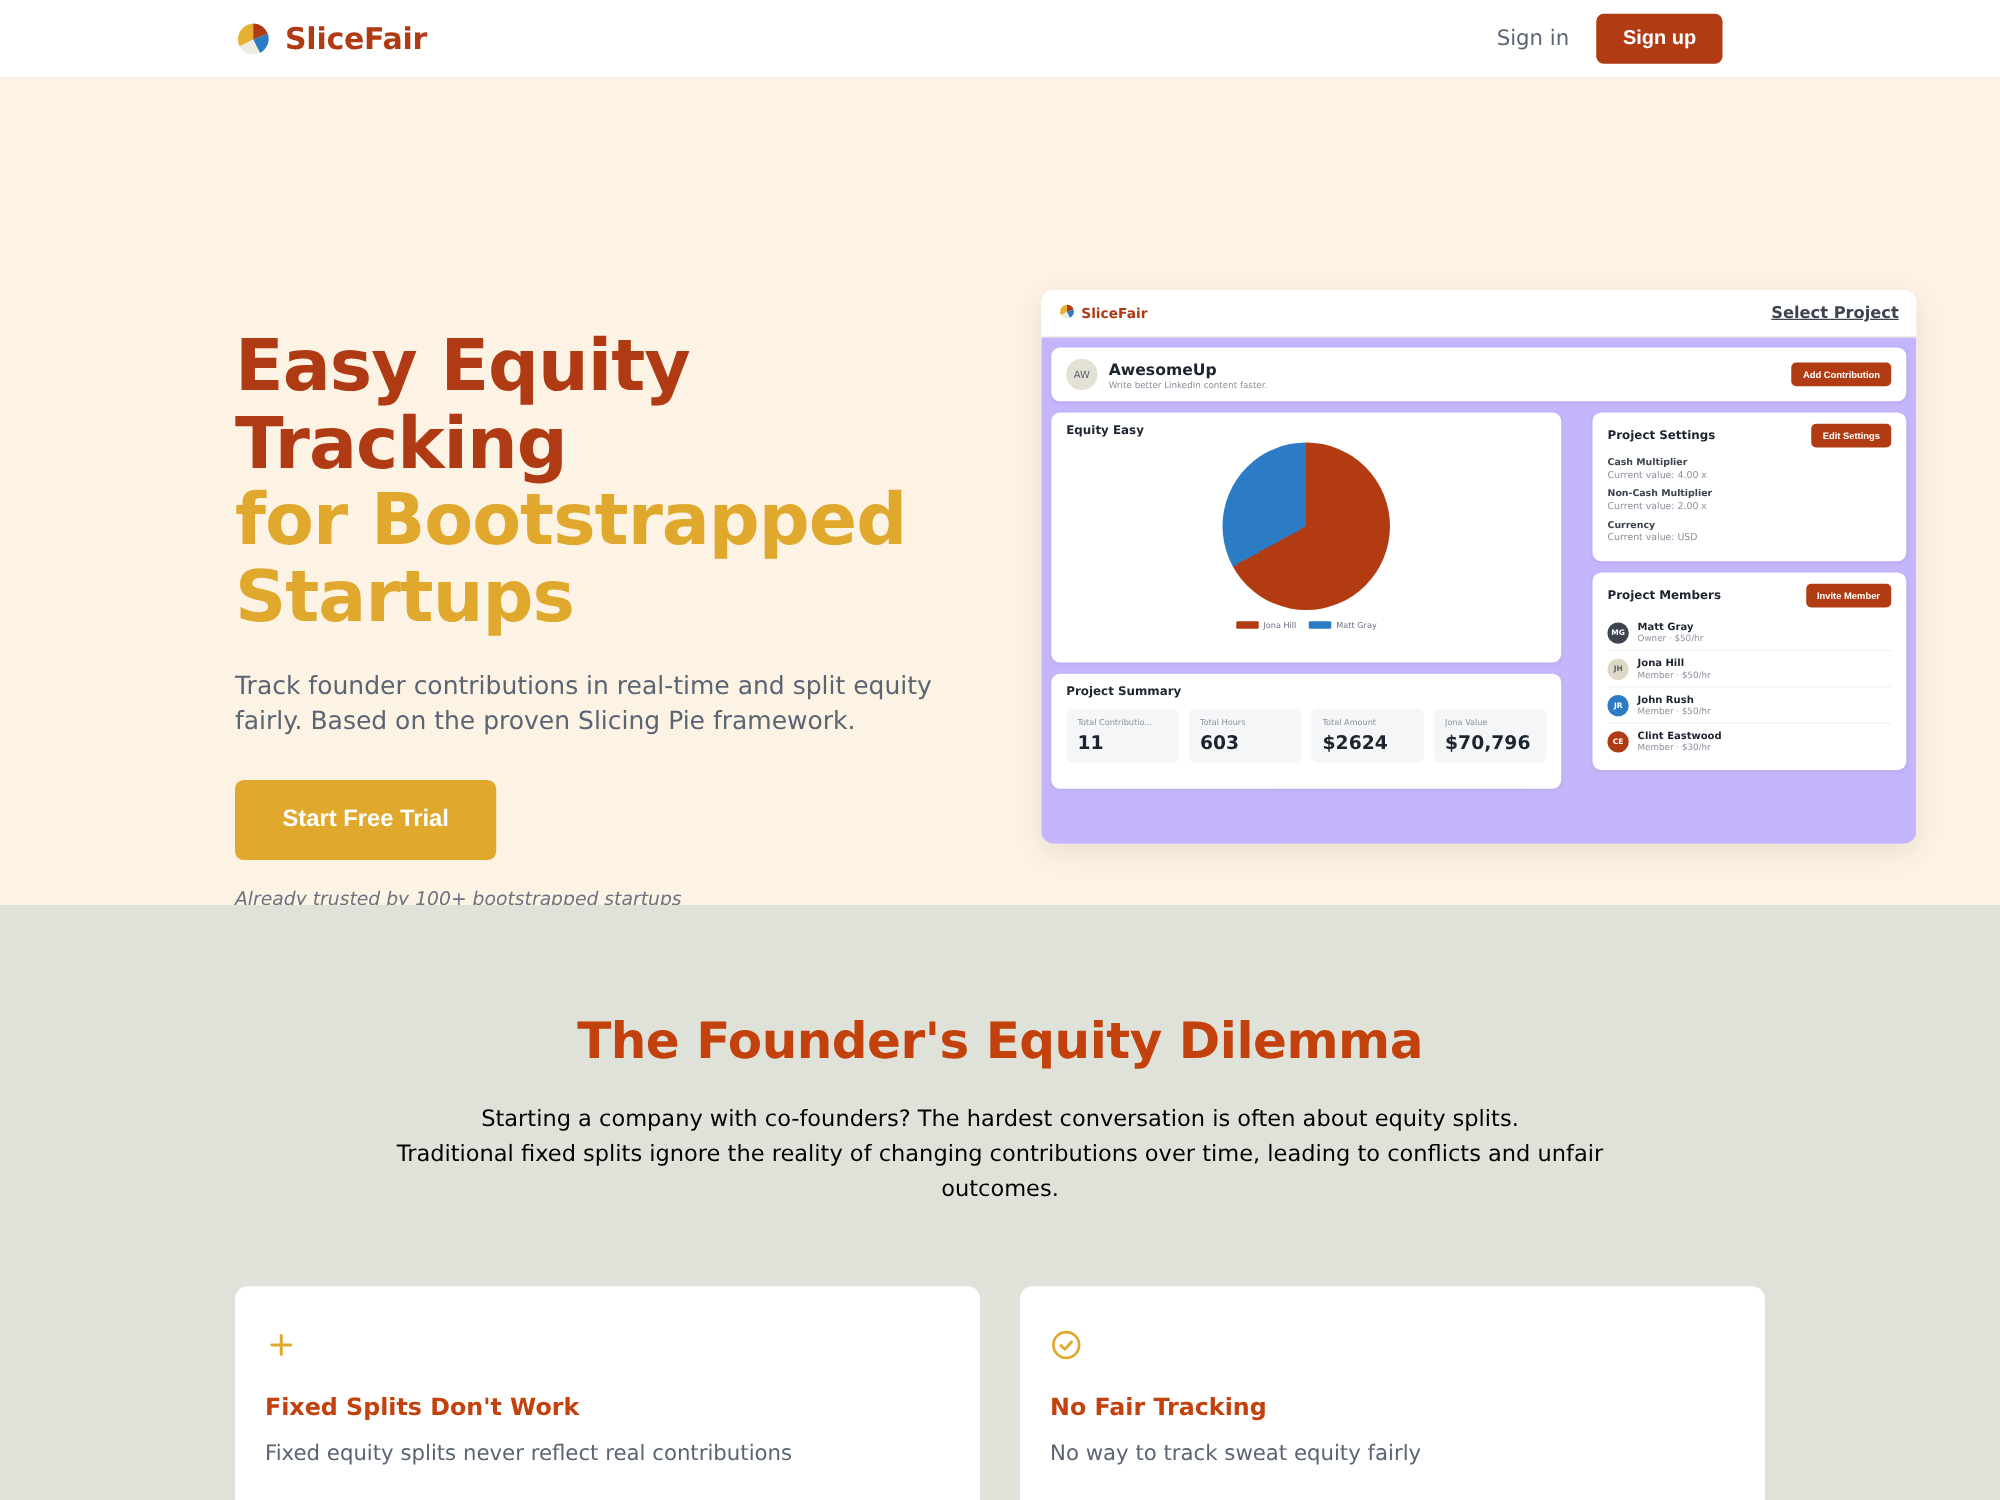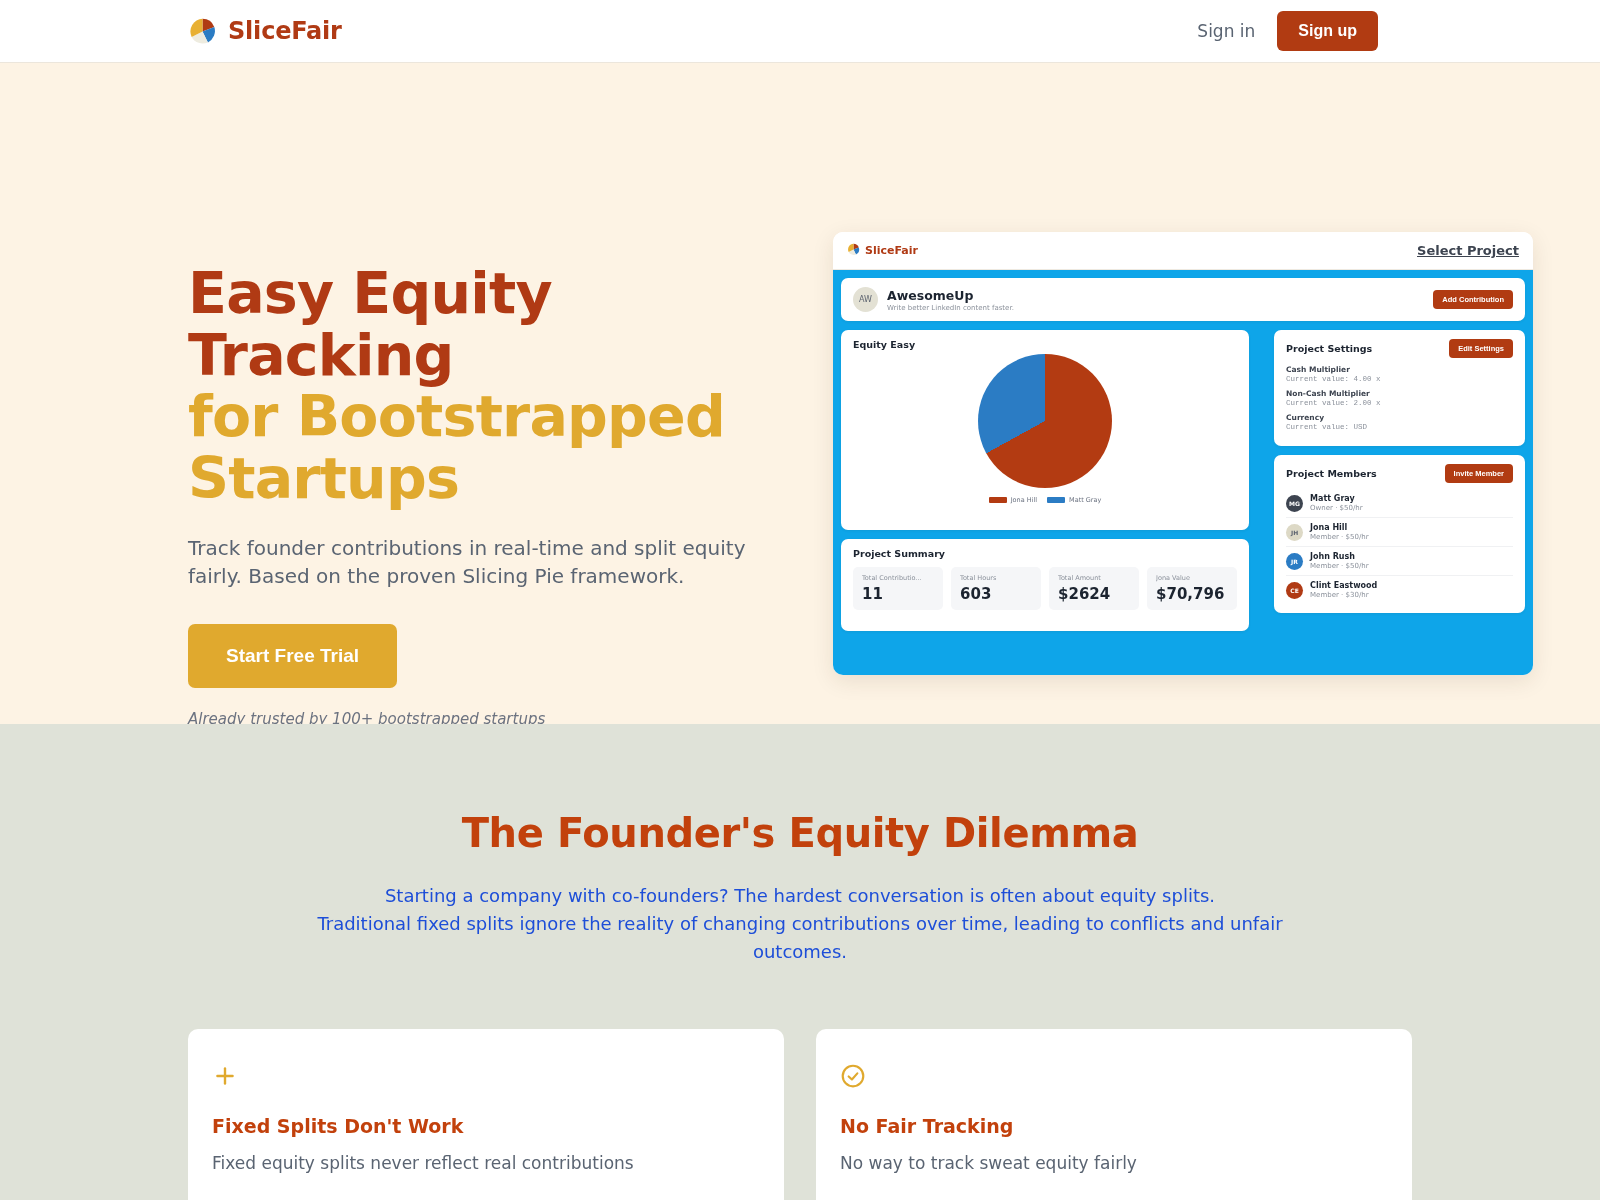--- a/index.html
+++ b/index.html
@@ -99,21 +99,21 @@
   }
   .mock-topbar {
     height: 38px; background: #fff;
     border-bottom: 1px solid #eee9e0;
     display: flex; align-items: center; justify-content: space-between;
     padding: 0 14px;
   }
   .mock-brand { display:flex; align-items:center; gap:5px; }
   .mock-brand-name { font-size: 11px; font-weight: bold; color:#b03a14; }
   .mock-select { font-size: 13px; font-weight: bold; color:#3d4450;text-decoration:underline; }
-  .mock-body { background: #0ea5e9; padding: 8px; height: 406px; }
+  .mock-body { background: #c4b5fd; padding: 8px; height: 406px; }
   .mock-card {
     background:#fff; border-radius:7px; padding: 9px 12px;
     box-shadow: 0 1px 3px rgba(60,40,20,0.07);
   }
   .proj-head { display:flex; align-items:center; justify-content:space-between; margin-bottom: 8px; }
   .proj-left { display:flex; align-items:center; gap:9px; }
   .proj-avatar {
     width: 25px; height:25px; border-radius:50%; background:#e3e1d4;
     color:#5d6470; font-size:8px; display:flex; align-items:center; justify-content:center;
   }
@@ -140,42 +140,42 @@
   .stat-row { display:flex; gap:8px; margin-top:8px; }
   .stat {
     background:#f5f6f8; border-radius:5px; padding:7px 9px; flex:1; min-width:0;
   }
   .stat-lab { font-size:6.5px; color:#8b919b; white-space:nowrap; overflow:hidden; text-overflow:ellipsis; }
   .stat-val { font-size:15px; font-weight:bold; color:#1c2430; margin-top:3px; white-space:nowrap; }
   .settings-card { margin-bottom: 9px; }
   .set-head { display:flex; justify-content:space-between; align-items:center; margin-bottom:7px; }
   .set-row { margin-bottom: 6px; }
   .set-k { font-size:7.5px; font-weight:bold; color:#3d4450; }
-  .set-v { font-size:7.5px; color:#8b919b; margin-top:1px;font-family:Liberation Mono, monospace; }
+  .set-v { font-size:7.5px; color:#8b919b; margin-top:1px; }
   .members-head { display:flex; justify-content:space-between; align-items:center; margin-bottom:6px; }
   .member { display:flex; align-items:center; gap:7px; padding: 5px 0; border-top:1px solid #f0f1f3; }
   .member:first-of-type { border-top:none; }
   .m-av { width:17px; height:17px; border-radius:50%; flex:none;
           display:flex; align-items:center; justify-content:center;
           font-size:6px; font-weight:bold; color:#fff; }
   .m-name { font-size:8px; font-weight:bold; color:#1c2430; }
   .m-role { font-size:7px; color:#8b919b; margin-top:1px; }
 
   
   .problem {
     background: #dfe2d8;
     padding-top: 86px;
     min-height: 476px;
   }
   .problem h2 {
     text-align:center; font-size: 40px; font-weight:bold;
     color:#c2410c; letter-spacing:-0.4px; margin-bottom: 26px;
   }
   .problem p.lead {
-    text-align:center; font-size: 18px; color:#1d4ed8; line-height:1.55;
+    text-align:center; font-size: 18px; color:#000000; line-height:1.55;
     max-width: 1000px; margin: 0 auto;
   }
   .cards-grid {
     display:grid; grid-template-columns: 1fr 1fr; gap: 32px;
     padding: 0 188px; margin-top: 63px;
   }
   .pcard {
     background:#fff; border-radius:10px; padding: 34px 24px 36px 24px;
     min-height: 150px;
   }

